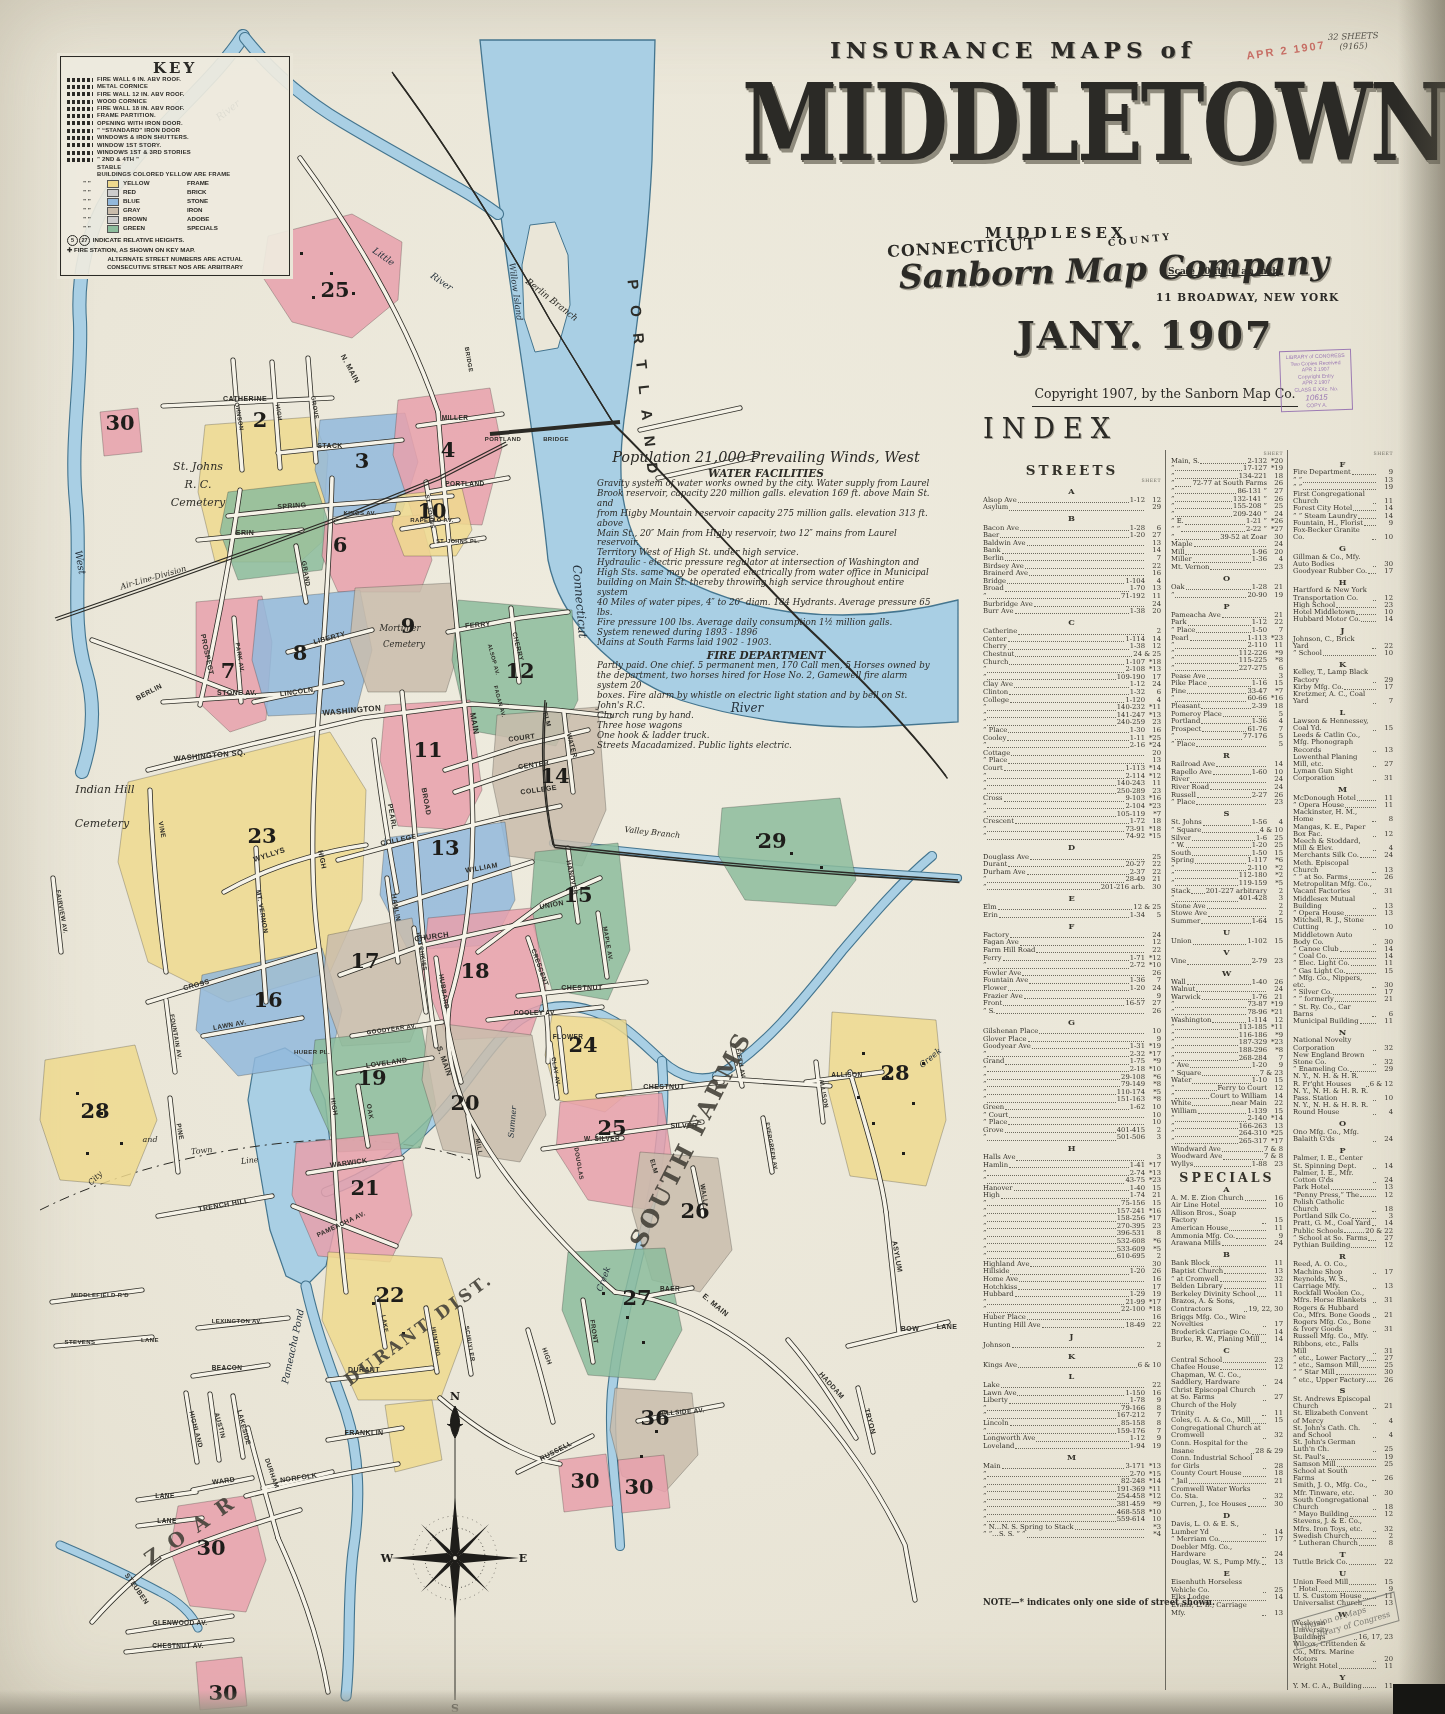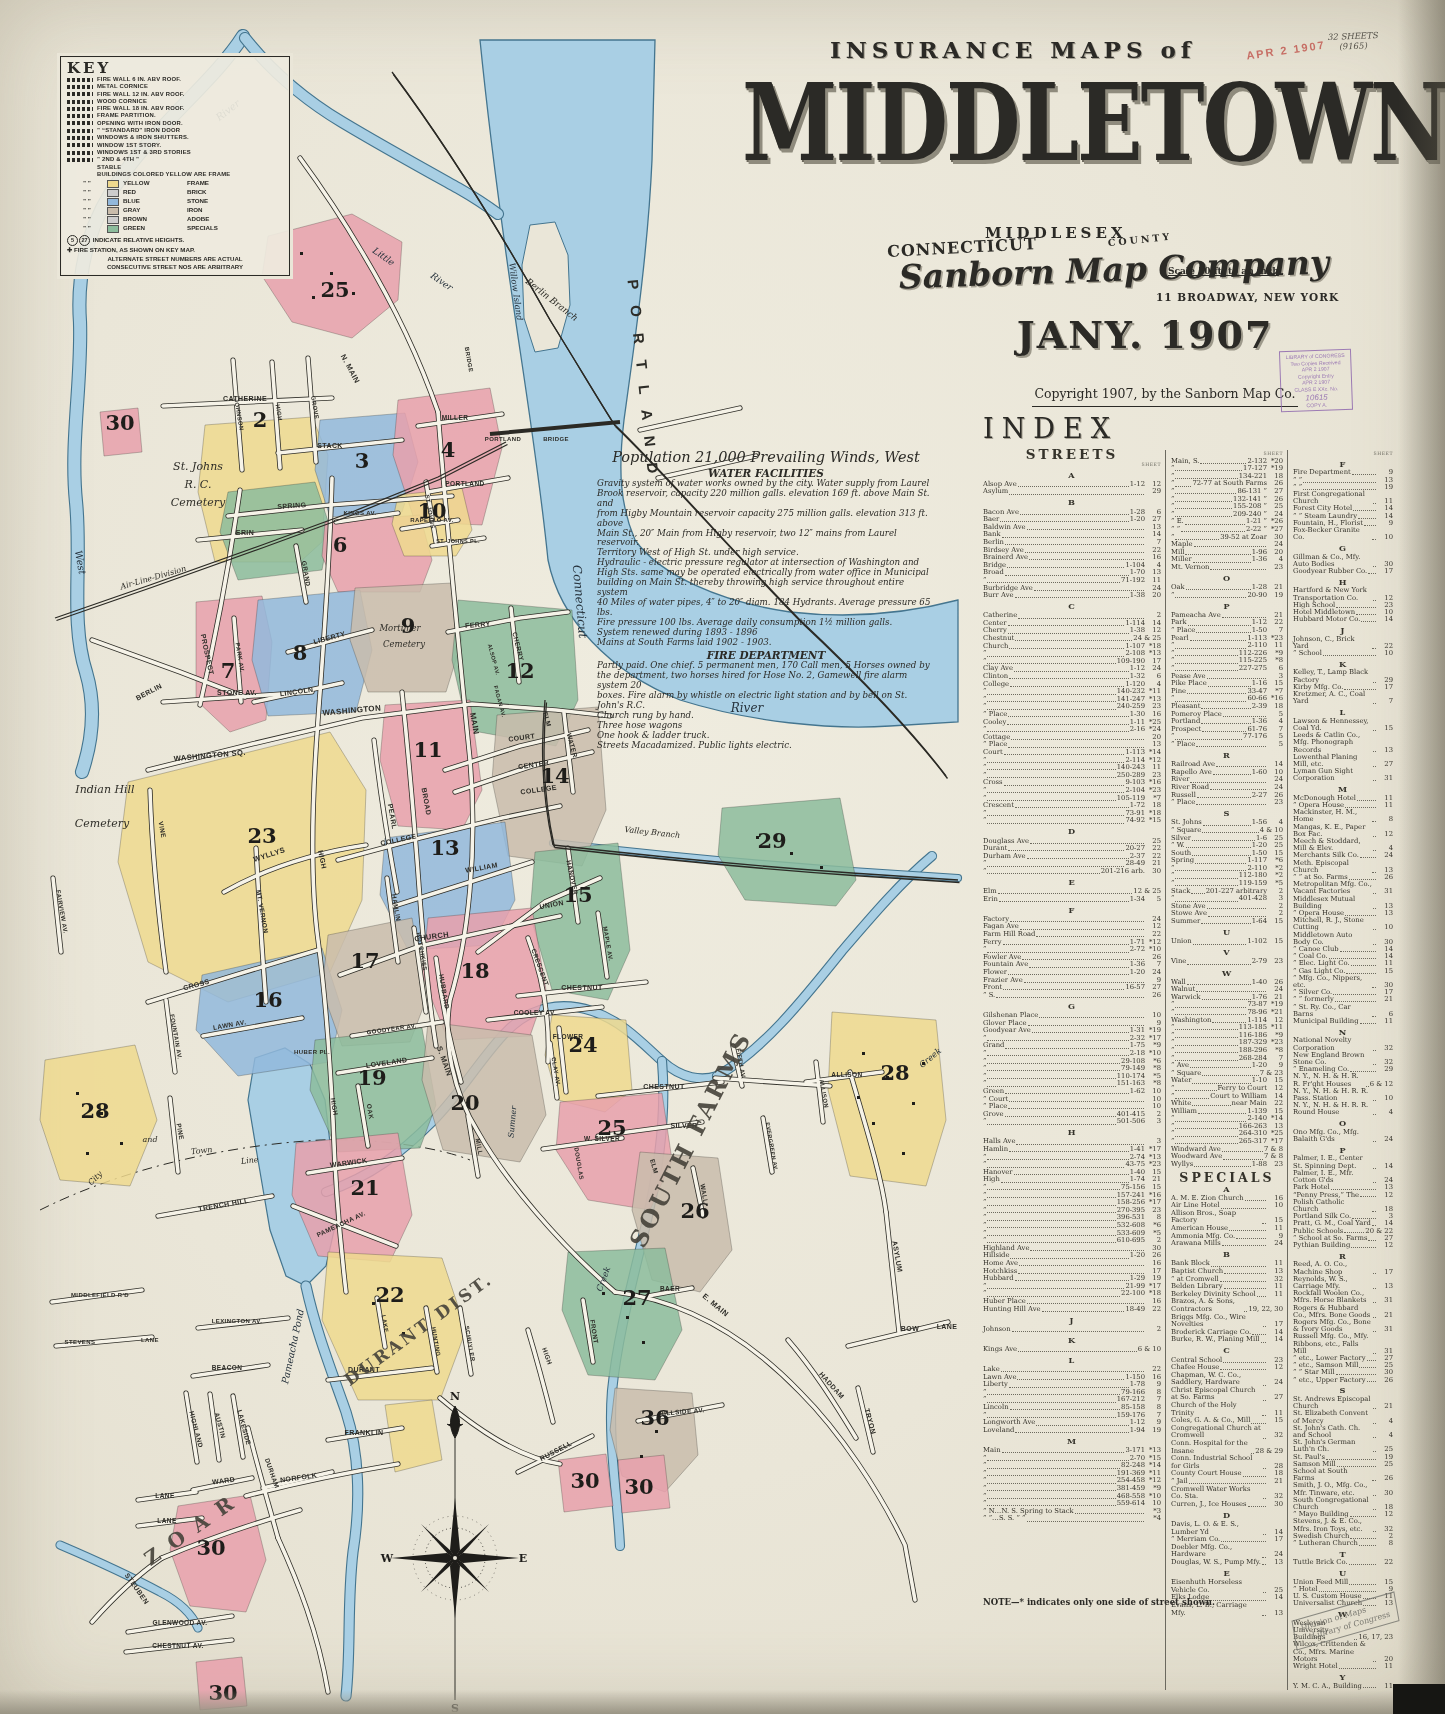--- a/index.html
+++ b/index.html
@@ -13,21 +13,21 @@
   .sl{font-family:"Liberation Sans",sans-serif;font-weight:700;fill:#2d2c27;letter-spacing:.4px;}
   .wl{font-family:"DejaVu Serif",serif;font-style:italic;fill:#26323c;}
   .pl{font-family:"DejaVu Serif",serif;font-style:italic;fill:#2d2c27;}
   .ol{font-family:"DejaVu Serif",serif;font-weight:700;fill:#45423a;letter-spacing:3px;opacity:.9;}
   .pv{font-family:"Liberation Sans",sans-serif;fill:#2d2c27;letter-spacing:6px;font-weight:700;}
   .dn{font-family:"DejaVu Serif",serif;font-weight:700;fill:#1e1d1a;}
   .cmp{font-family:"DejaVu Serif",serif;font-weight:700;fill:#1e1d1a;}
   
   .keybox{left:60px;top:56px;width:216px;border:1.6px solid #2b2a26;box-shadow:0 0 0 3px #eae6d8, inset 0 0 0 1px #eae6d8;
     background:rgba(238,234,222,.92);padding:4px 6px 5px;}
-  .keybox .ktitle{text-align:left;font-weight:700;font-size:15px;letter-spacing:3px;line-height:15px;}
+  .keybox .ktitle{text-align:center;font-weight:700;font-size:15px;letter-spacing:3px;line-height:15px;}
   .krow{display:flex;align-items:center;font-size:5.9px;line-height:7.3px;font-family:"Liberation Sans",sans-serif;font-weight:700;letter-spacing:.2px;}
   .kglyph{width:26px;height:4px;margin-right:4px;flex:0 0 26px;
     background:repeating-linear-gradient(90deg,#2b2a26 0 3px,transparent 3px 5px);}
   .krow.noglyph .kglyph{background:none;}
   .kcolors{margin-top:1px;}
   .kc{display:flex;font-size:6.2px;line-height:7.5px;font-family:"Liberation Sans",sans-serif;font-weight:700;}
   .kc .dit{width:40px;text-align:center;}
   .kc .cn{width:64px;}
   .kc .sw{width:10px;height:6px;margin:1px 4px 0 0;border:.5px solid #555;}
   .kheights{font-size:6.2px;margin-top:2px;font-family:"Liberation Sans",sans-serif;font-weight:700;}
@@ -54,21 +54,21 @@
   
   .notes{left:597px;top:449px;width:338px;font-style:italic;}
   .notes .pop{font-size:14.5px;text-align:center;white-space:nowrap;}
   .notes .ntitle{font-size:10.5px;font-weight:700;text-align:center;margin-top:2px;}
   .notes .nl{font-size:8.7px;line-height:9.9px;}
   
   .indexblock{left:983px;top:413px;width:412px;}
   .idx-main-title{text-align:left;font-size:27px;font-weight:400;letter-spacing:8px;text-shadow:1px 1px 0 #a7a294;}
   .idxcols{display:flex;margin-top:6px;}
   .icol{font-size:6.8px;line-height:7.6px;color:#34322a;}
-  .icol1{width:178px;}
+  .icol1{width:178px;margin-top:16px;}
   .icol2{width:112px;border-left:1px solid #6b695f;padding-left:5px;margin-left:4px;}
   .icol3{width:100px;border-left:1px solid #6b695f;padding-left:5px;margin-left:4px;line-height:7.2px;}
   .sheetlab{text-align:right;font-size:4.6px;color:#6b695f;letter-spacing:.5px;}
   .ihdr{text-align:center;font-weight:700;font-size:13.5px;letter-spacing:3px;margin:1px 0 2px;}
   .iletter{text-align:center;font-weight:700;font-size:8.2px;margin:3.5px 0 1.5px;letter-spacing:1px;}
   .ititle{text-align:center;font-weight:700;font-size:12.5px;letter-spacing:3px;margin:6px 0 2px;}
   .ie{display:flex;align-items:flex-end;}
   .ie .nm{flex:0 1 auto;}
   .ie .ld{flex:1 1 4px;min-width:3px;border-bottom:1px dotted #6d6a5e;margin:0 1px 1.3px;}
   .ie .rg{white-space:nowrap;}

